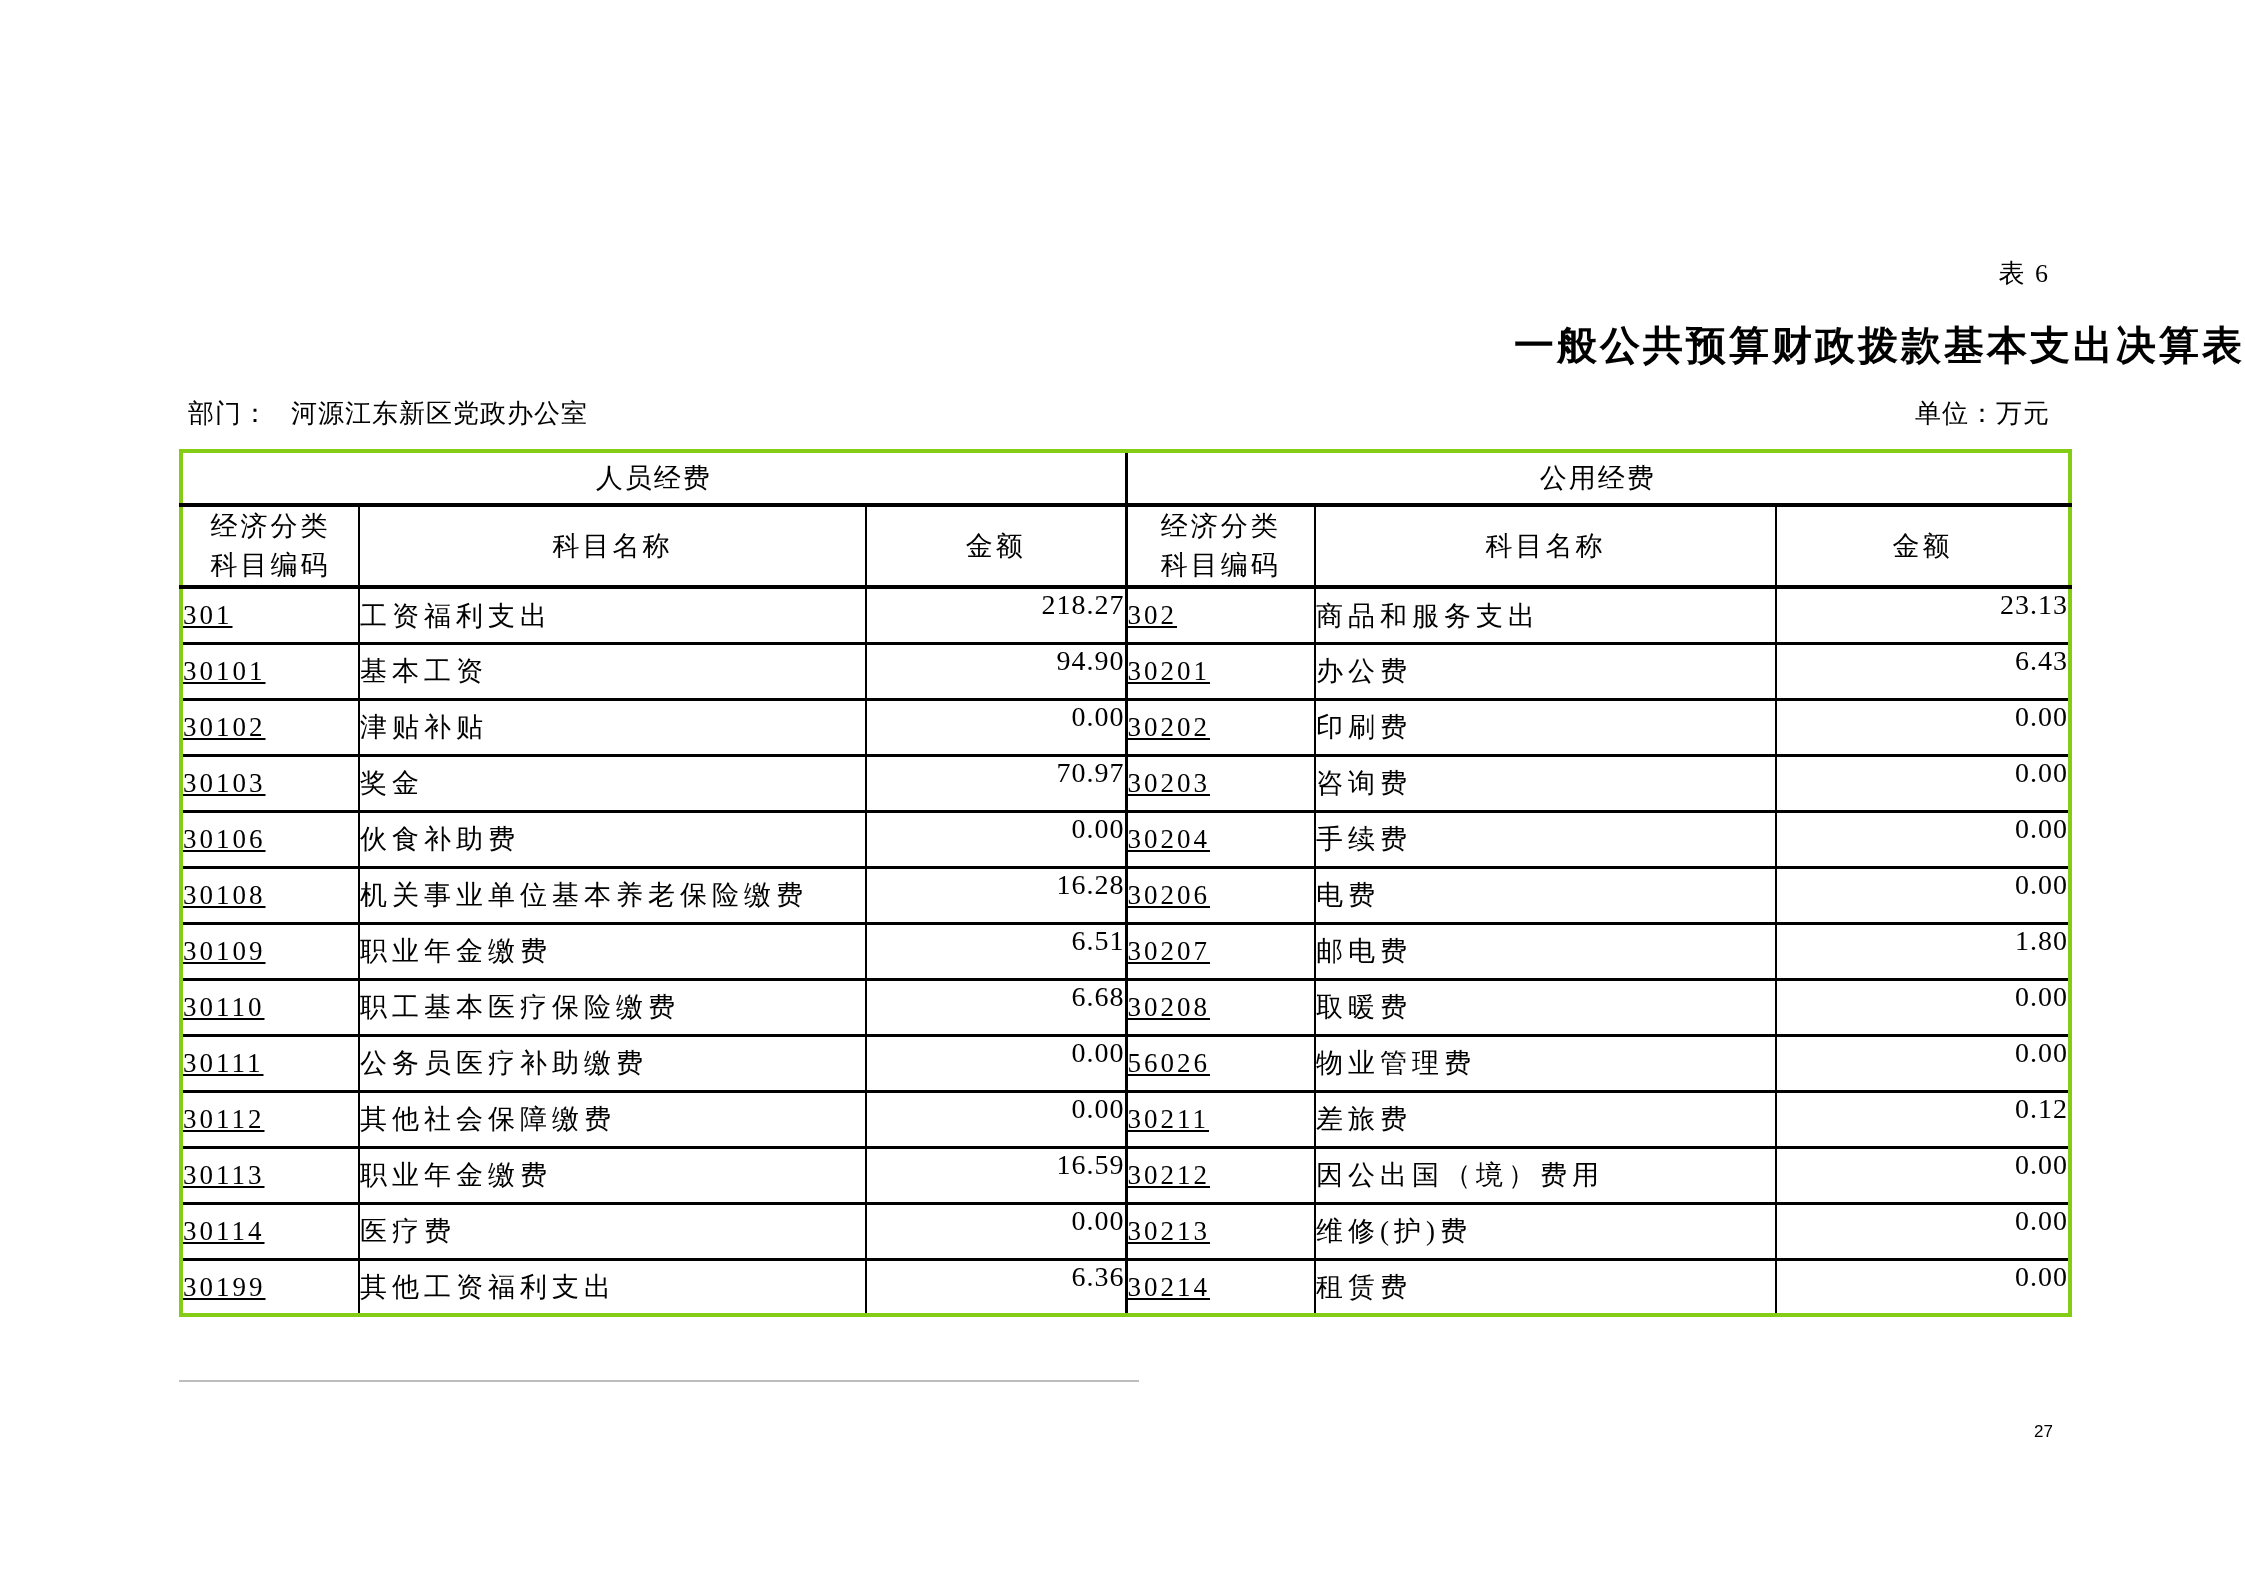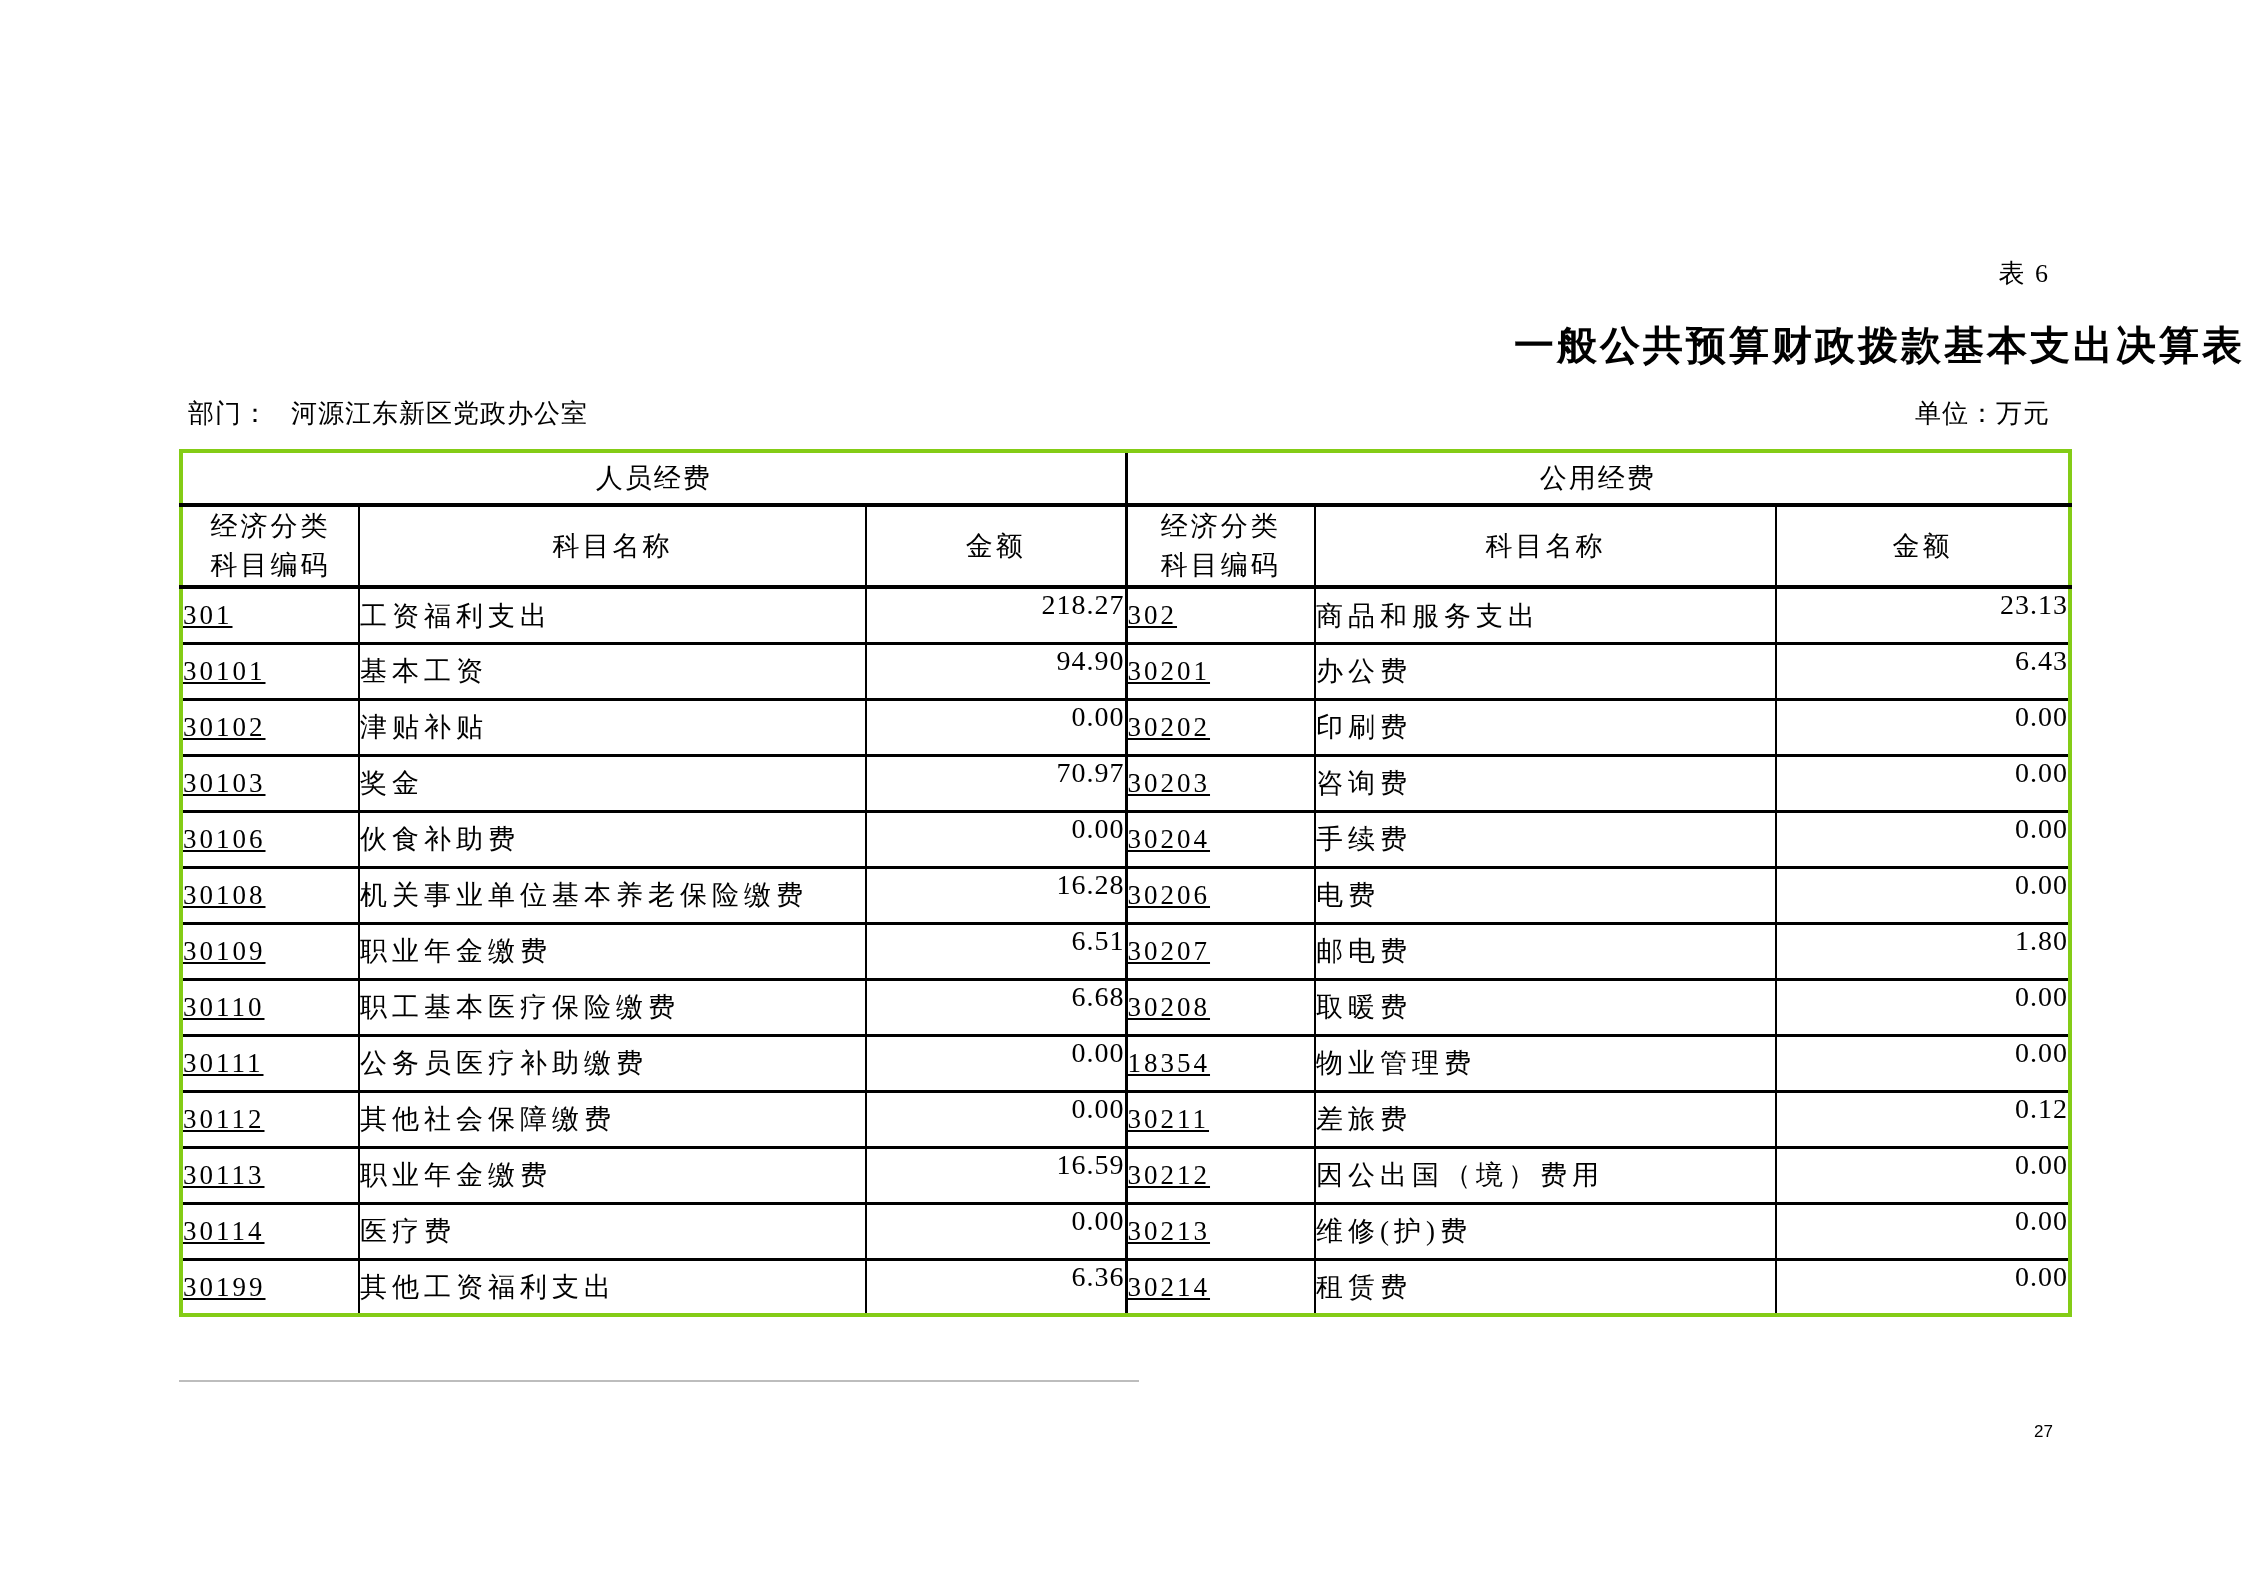--- a/index.html
+++ b/index.html
@@ -185,21 +185,21 @@
           <td class="name">职工基本医疗保险缴费</td>
           <td class="amount">6.68</td>
           <td class="code half-start">30208</td>
           <td class="name">取暖费</td>
           <td class="amount">0.00</td>
         </tr>
         <tr>
           <td class="code">30111</td>
           <td class="name">公务员医疗补助缴费</td>
           <td class="amount">0.00</td>
-          <td class="code half-start">18354</td>
+          <td class="code half-start">56026</td>
           <td class="name">物业管理费</td>
           <td class="amount">0.00</td>
         </tr>
         <tr>
           <td class="code">30112</td>
           <td class="name">其他社会保障缴费</td>
           <td class="amount">0.00</td>
           <td class="code half-start">30211</td>
           <td class="name">差旅费</td>
           <td class="amount">0.12</td>

